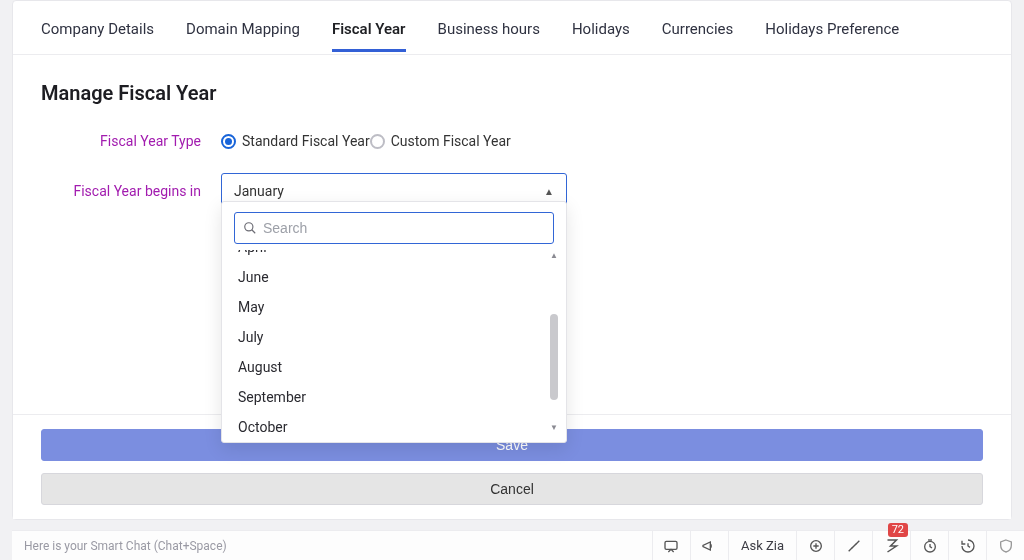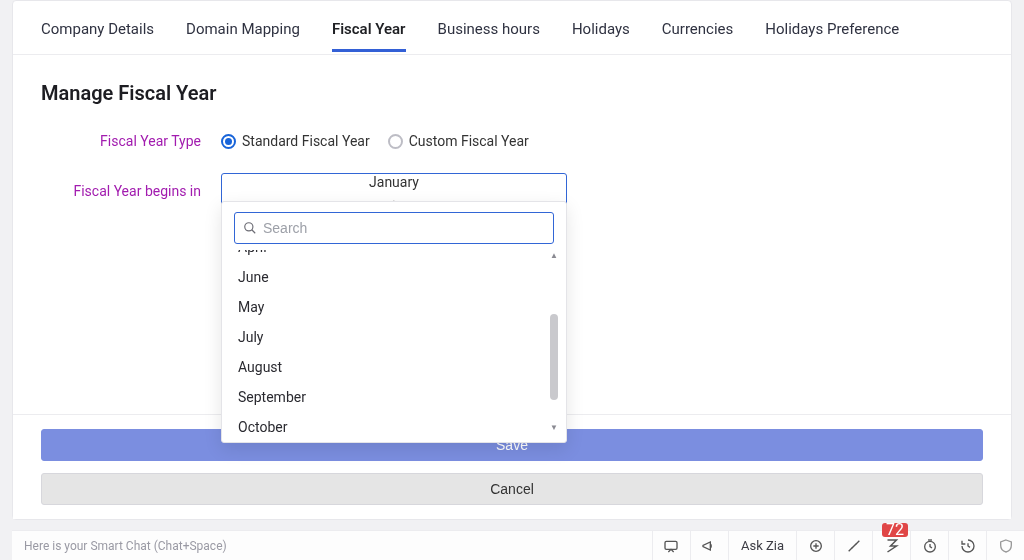--- a/index.html
+++ b/index.html
@@ -60,21 +60,20 @@
   }
   .form-label {
     width: 180px;
     text-align: right;
     padding-right: 20px;
     color: #a21caf;
     font-size: 14px;
   }
   .radio-group {
     display: flex;
-    gap: 18px;
     align-items: center;
   }
   .radio-item {
     display: flex;
     align-items: center;
     gap: 6px;
     cursor: pointer;
   }
   .radio-circle {
     width: 15px;
@@ -100,21 +99,20 @@
     width: 346px;
     height: 36px;
     border: 1px solid #3266d6;
     border-radius: 3px;
     display: flex;
     align-items: center;
     justify-content: space-between;
     padding: 0 12px;
     cursor: pointer;
     background: #fff;
-    flex-direction: column;
   }
   .select-arrow {
     font-size: 10px;
     color: #555;
   }
   .dropdown {
     position: absolute;
     left: 208px;
     top: 146px;
     width: 346px;
@@ -245,21 +243,21 @@
     cursor: pointer;
     position: relative;
   }
   .bot-btn.text { width: auto; padding: 0 12px; font-size: 13px; color: #3d3d45;}
   .badge {
     position: absolute;
     top: -8px;
     right: 2px;
     background: #e04646;
     color: #fff;
-    font-size: 16px;
+    font-size: 11px;
     border-radius: 3px;
     padding: 1px 4px;
     line-height: 12px;
   }
   svg { display: block; }
 </style>
 </head>
 <body>
 
 <div class="card">

